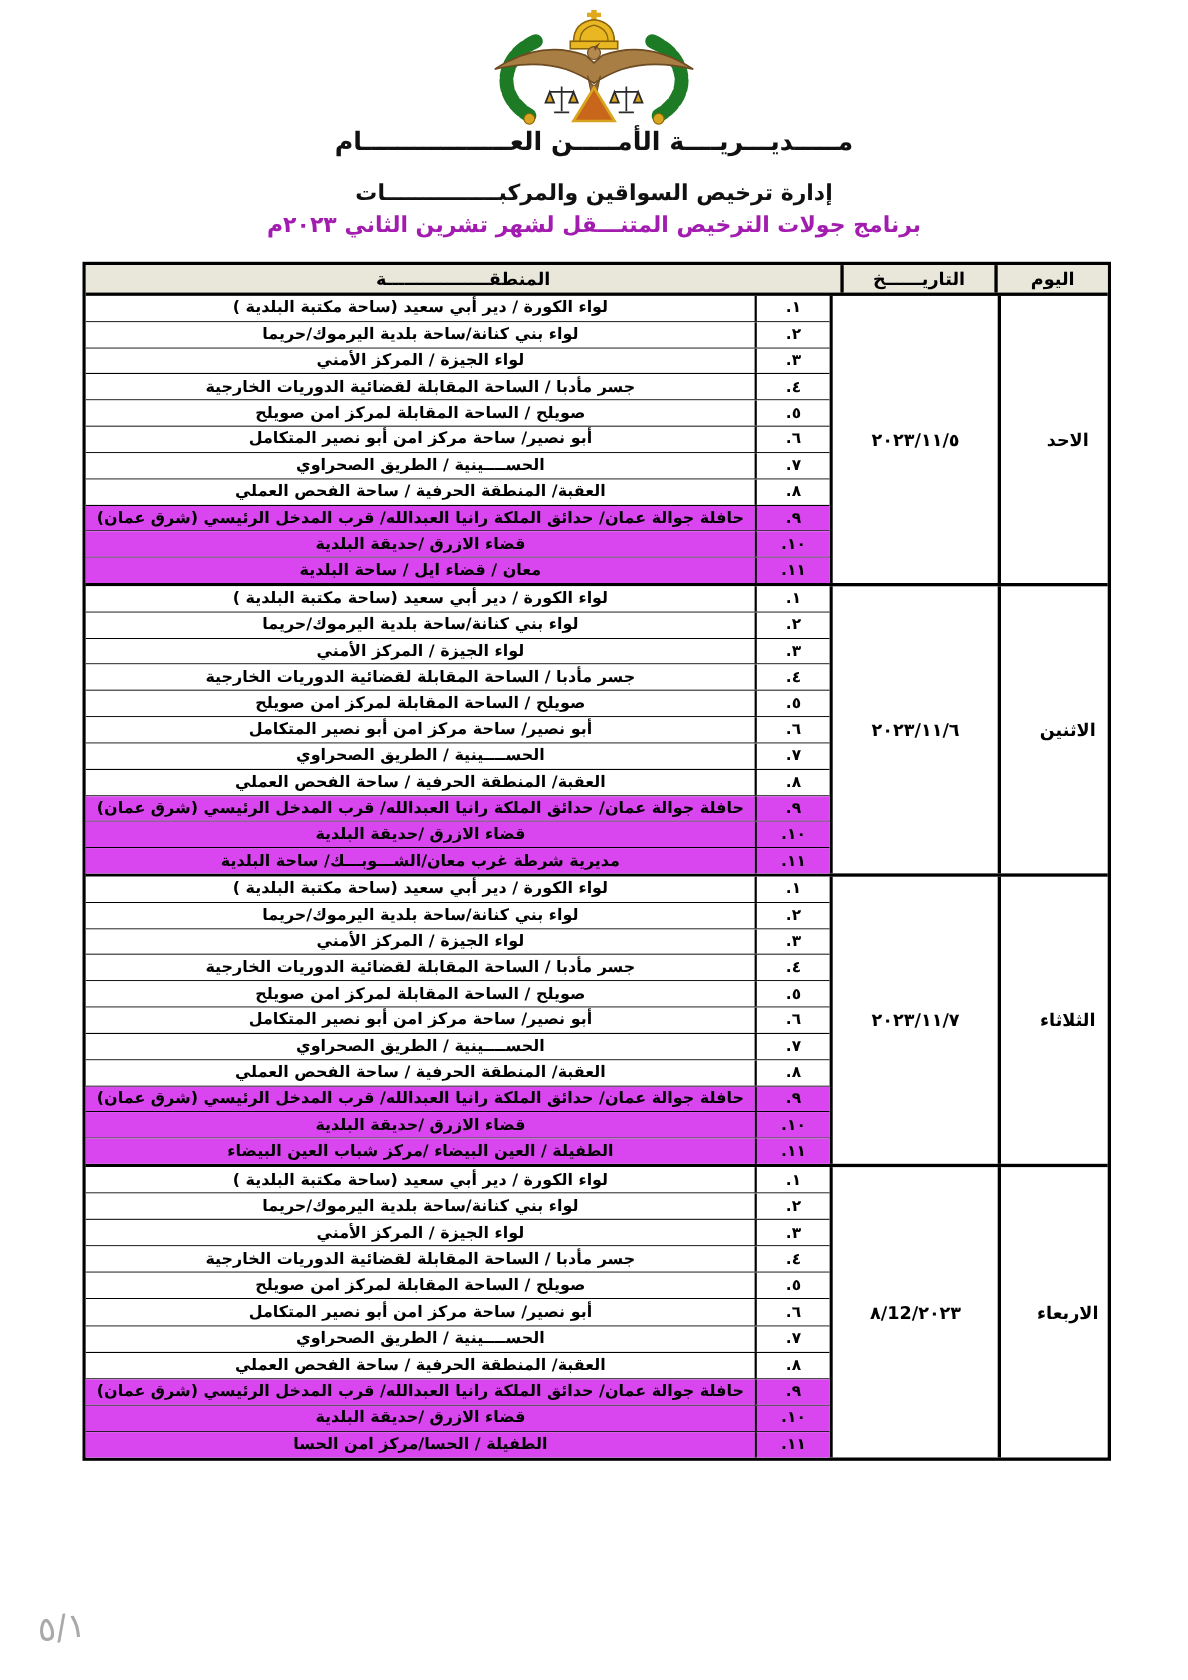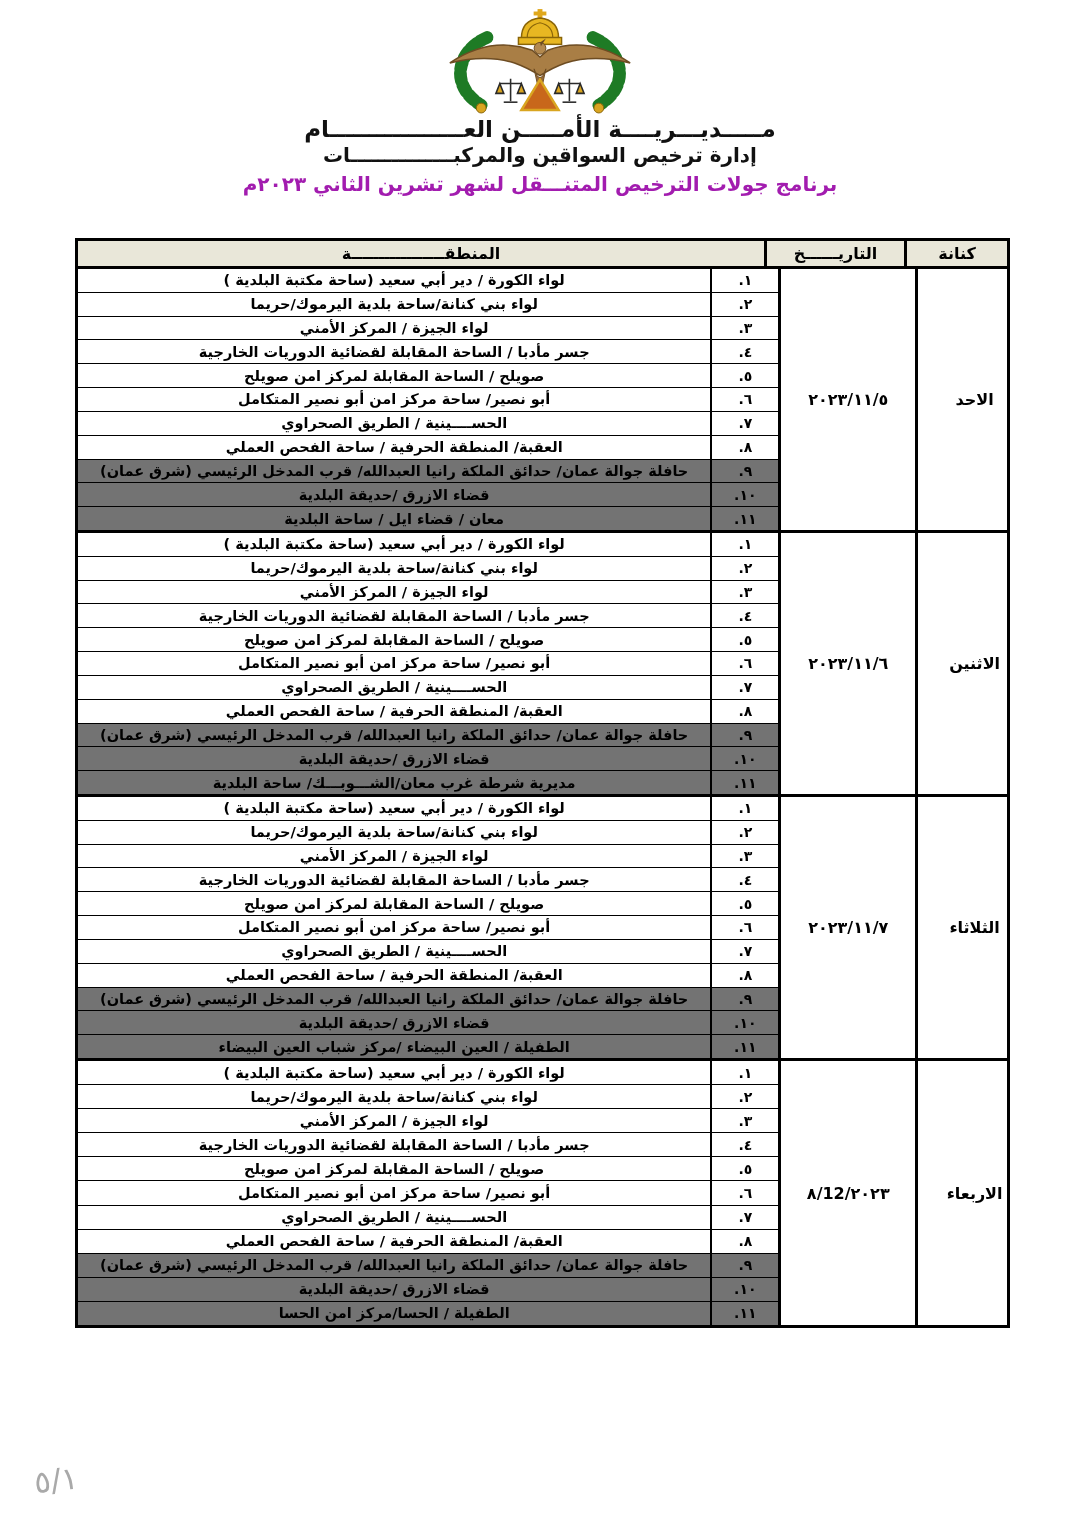--- a/index.html
+++ b/index.html
@@ -6,44 +6,44 @@
   html,body { width:1080px; height:1527px; }
   body {
     background:#ffffff;
     font-family:"DejaVu Sans", sans-serif;
     position:relative;
     overflow:hidden;
   }
   .doc-header { position:absolute; top:8px; left:0; width:100%; text-align:center; direction:rtl; }
   .emblem { display:block; margin:0 auto; }
   .t1 { font-size:23px; font-weight:bold; color:#111; margin-top:0px; letter-spacing:0.5px; }
-  .t2 { font-size:20px; font-weight:bold; color:#111; margin-top:1px; }
+  .t2 { font-size:20px; font-weight:bold; color:#111; margin-top:21px; }
   .t3 { font-size:20px; font-weight:bold; color:#a21caf; margin-top:5px; }
 
   .sched-table {
     position:absolute; left:75px; top:238px; width:935px;
     border:3.5px solid #000; direction:rtl; background:#fff;
   }
   .cell { display:flex; align-items:center; justify-content:center; font-weight:bold; color:#000; white-space:nowrap; }
   .thead { display:flex; height:28px; background:#e9e7d9; border-bottom:3px solid #000; }
   .day-w  { width:103px; border-left:3px solid #000; font-size:16px; }
   .date-w { width:140px; border-left:3px solid #000; font-size:16px;text-align:right; }
   .area-head { flex:1; font-size:16px; }
 
   .section { display:flex; height:264px; border-bottom:3px solid #000; }
   .section:last-child { border-bottom:none; }
   .day-cell  { width:103px; border-left:3px solid #000; font-size:16px;padding-left:24px; }
   .date-cell { width:160px; border-left:3px solid #000; font-size:16px; }
   .rows-wrap { flex:1; display:flex; flex-direction:column; }
   .arearow { flex:1; display:flex; border-bottom:1.8px solid #000; background:#fff; }
   .arearow:last-child { border-bottom:none; }
   .num-cell  { width:68px; border-left:2px solid #000; font-size:14px; }
-  .area-cell { flex:1; font-size:14.5px; padding:0 22px; }
+  .area-cell { flex:1; font-size:14.5px; padding:0 10px; }
   .arearow.hl { background:#d9d9d9; }
-  .arearow.hl .num-cell, .arearow.hl .area-cell { background:#737373; }
+  .arearow.hl .num-cell, .arearow.hl .area-cell { background:#d946ef; }
 
   .page-number {
     position:absolute; left:34px; top:1462px;
     color:#a9a9a9; font-size:31px; font-weight:normal;
     transform:rotate(-7deg); direction:rtl;
   }
 </style>
 </head>
 <body>
 
@@ -80,21 +80,21 @@
       <polygon points="100,73 81,104 119,104" fill="#c8671b" stroke="#d9a520" stroke-width="2.5"></polygon>
     </g>
   </svg>
   <div class="t1">مـــــديـــريــــة الأمـــــن العـــــــــــــــــام</div>
   <div class="t2">إدارة ترخيص السواقين والمركبـــــــــــــــات</div>
   <div class="t3">برنامج جولات الترخيص المتنـــقل لشهر تشرين الثاني  ٢٠٢٣م</div>
 </div>
 
 <div class="sched-table">
   <div class="thead">
-    <div class="cell day-w">كنانة</div>
+    <div class="cell day-w">اليوم</div>
     <div class="cell date-w">التاريــــــخ</div>
     <div class="cell area-head">المنطقـــــــــــــــــة</div>
   </div>
   <div id="table-body">
   <div class="section">
     <div class="cell day-cell">الاحد</div>
     <div class="cell date-cell">٢٠٢٣/١١/٥</div>
     <div class="rows-wrap">
   <div class="arearow">
     <div class="cell num-cell">١.</div>

